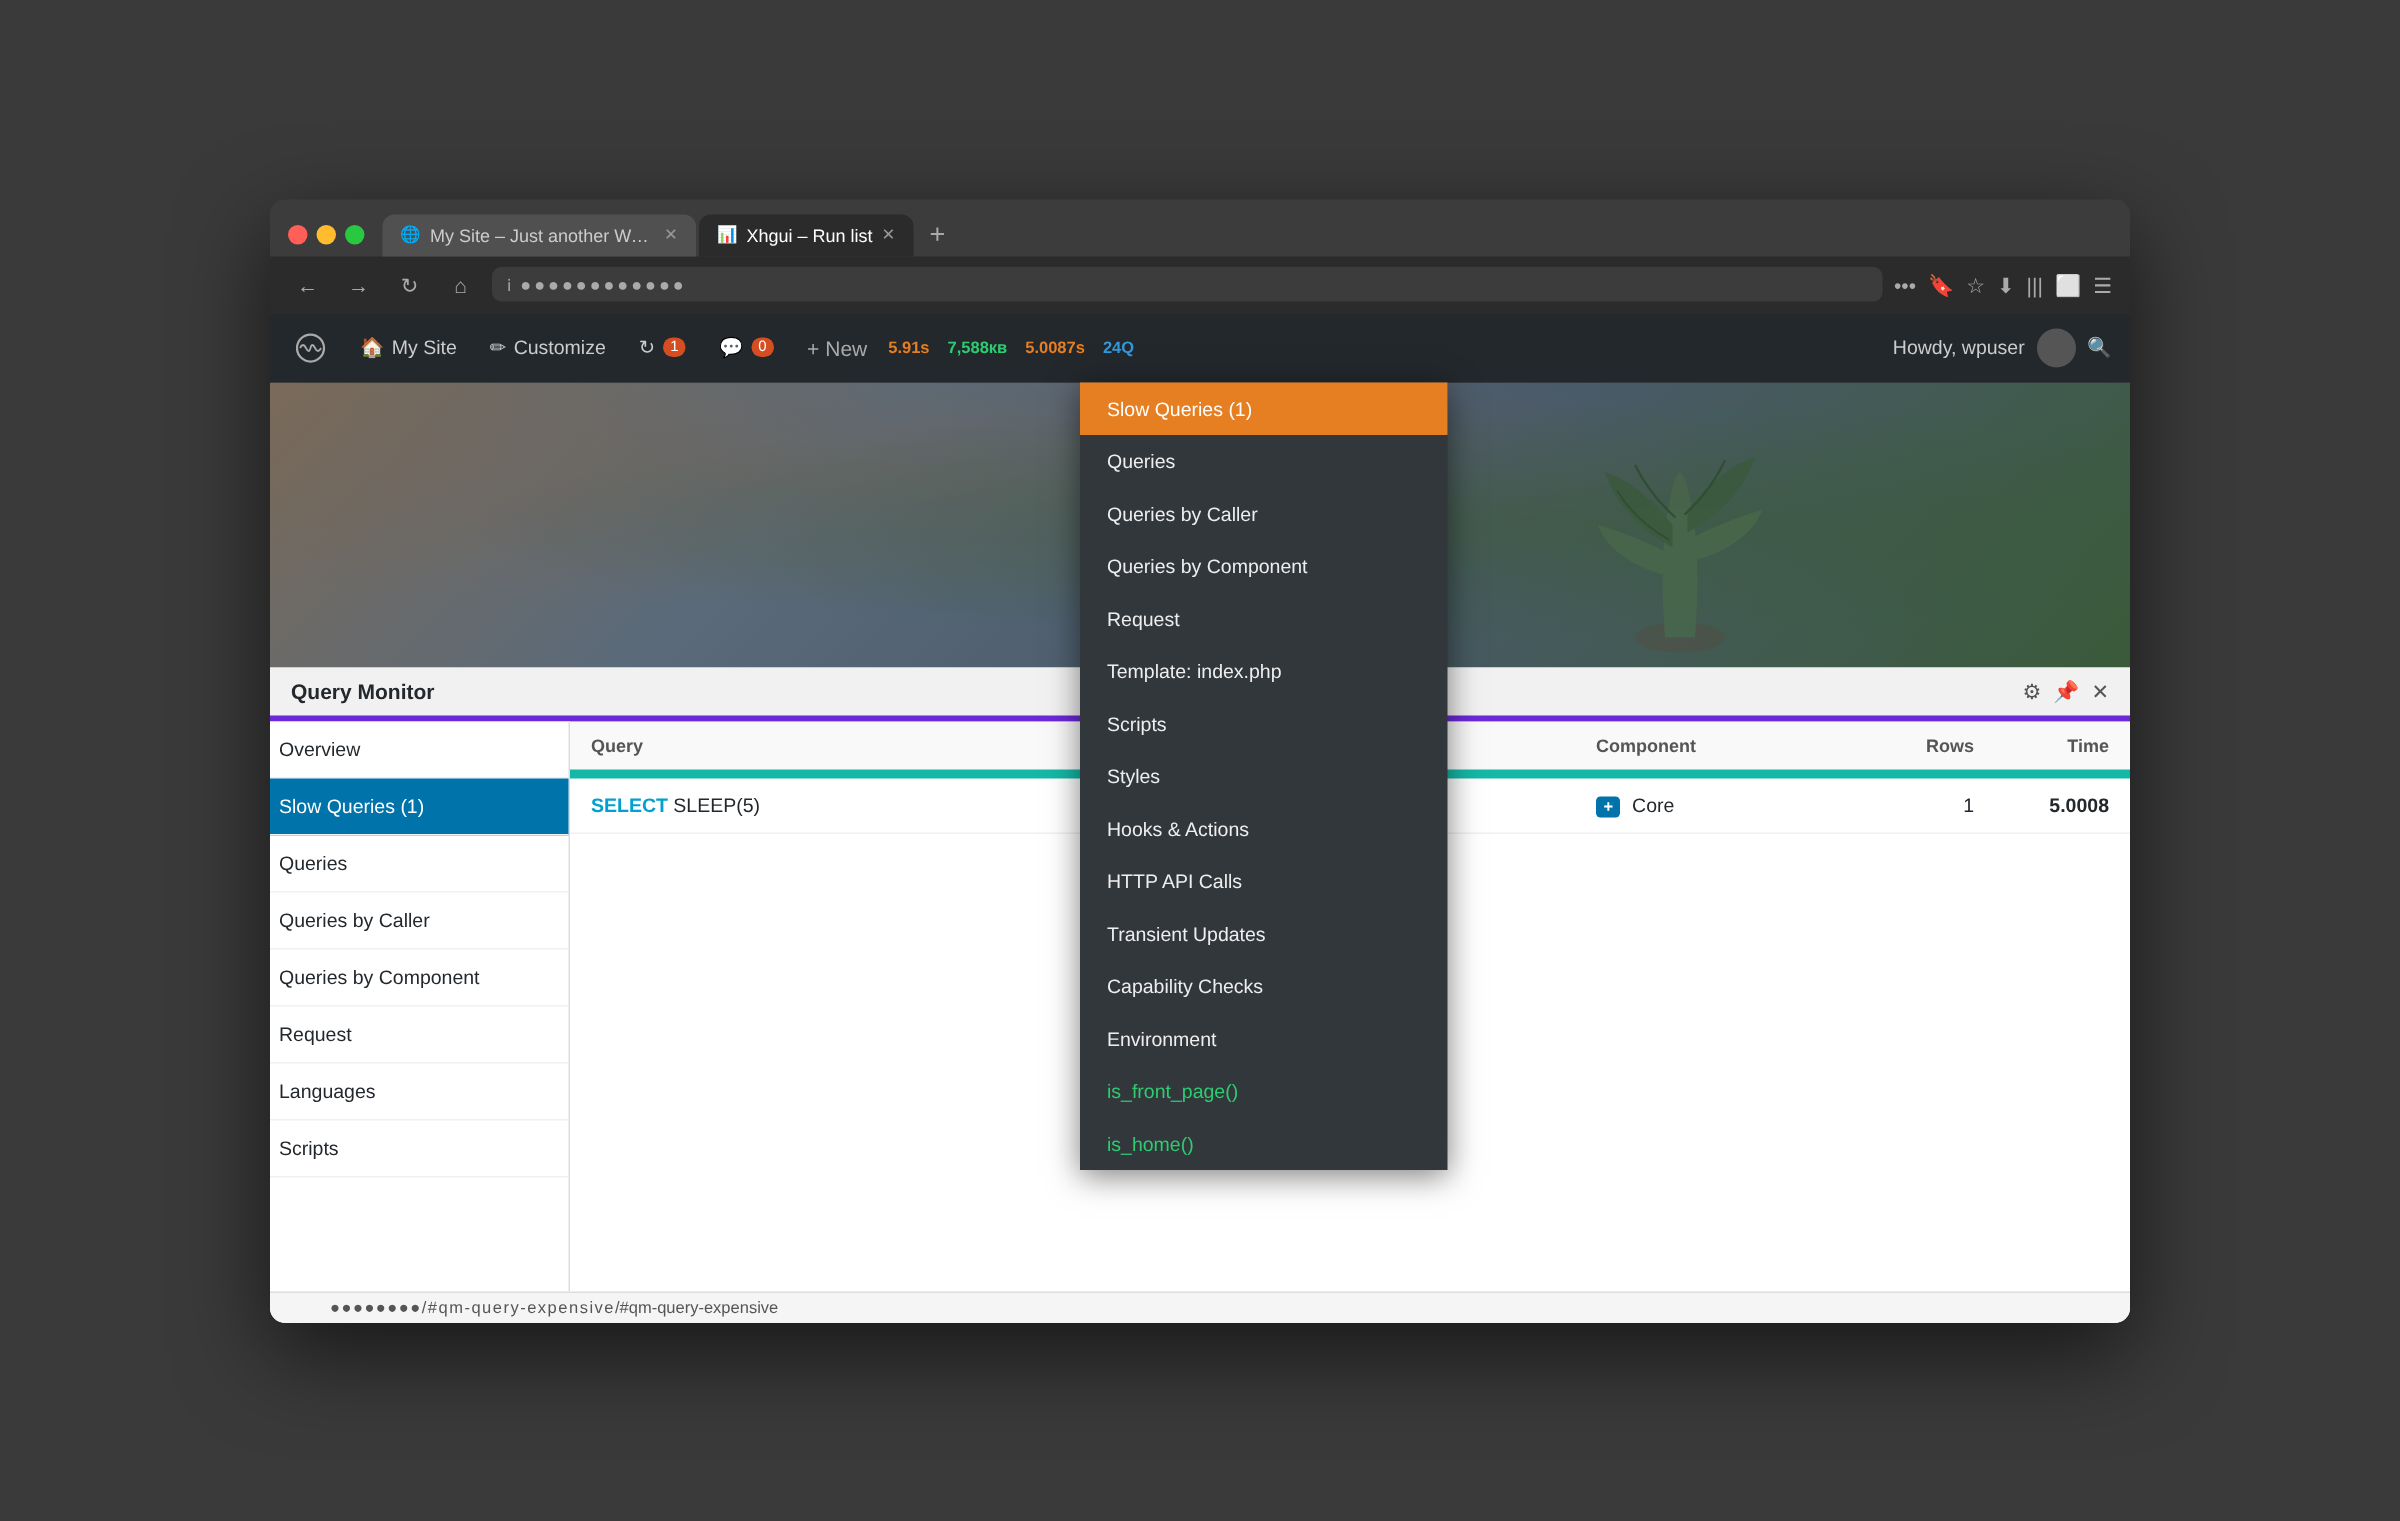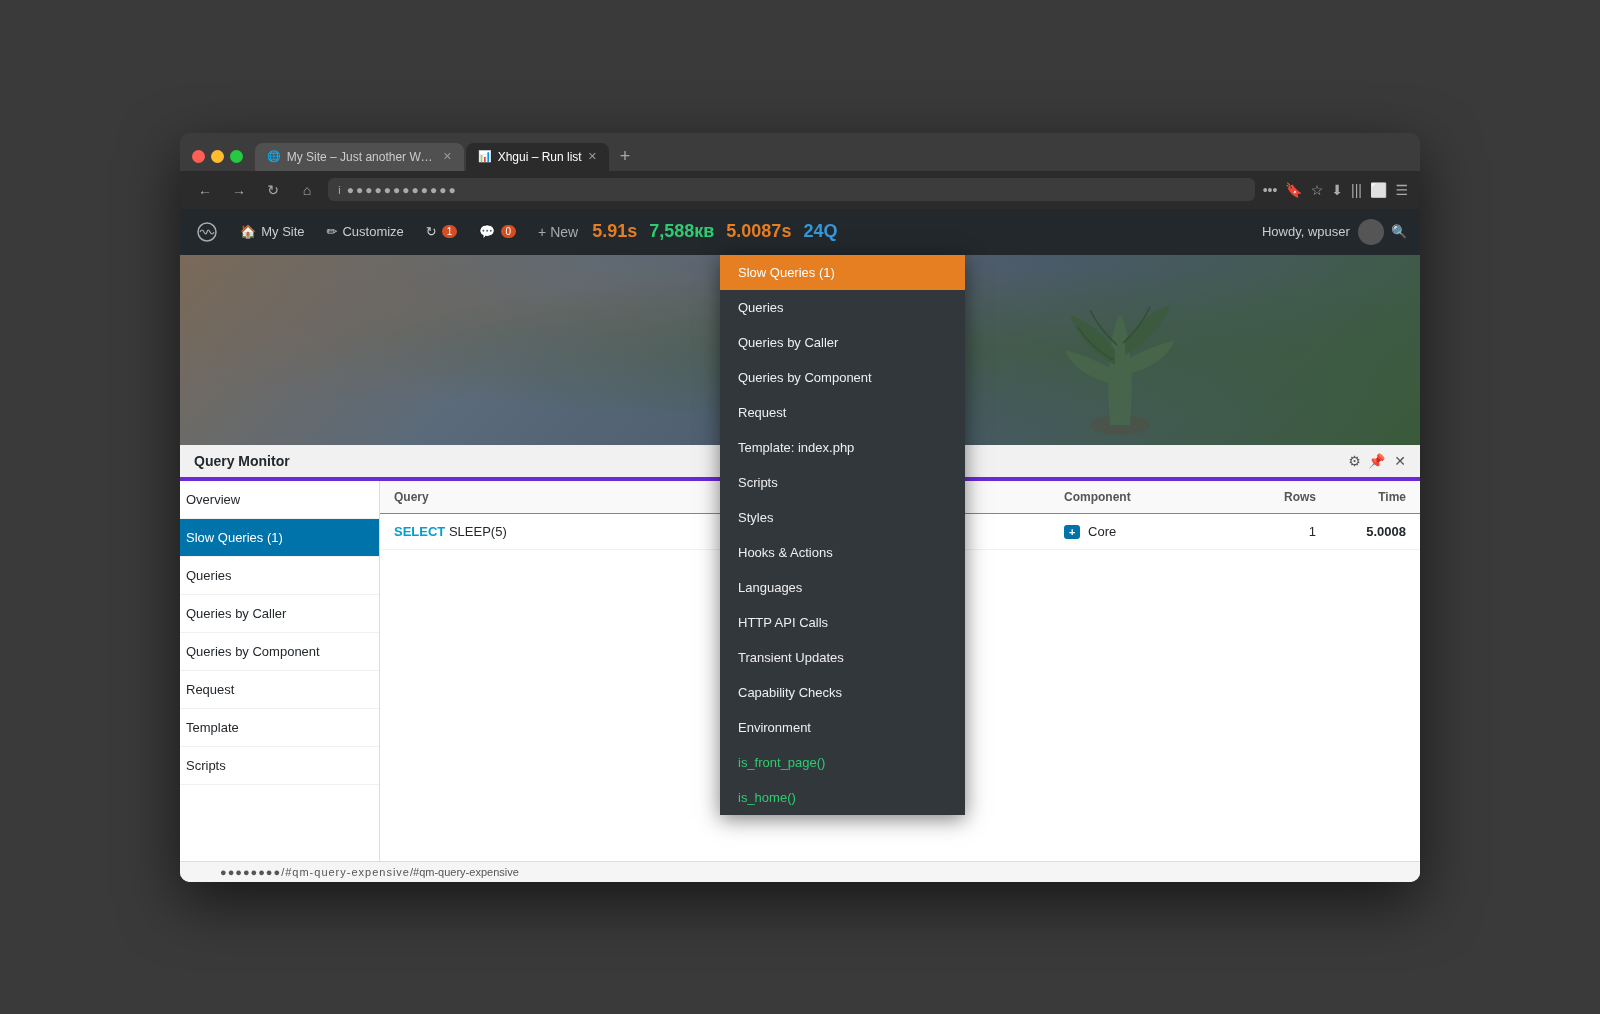--- a/index.html
+++ b/index.html
@@ -150,21 +150,21 @@
       border-radius: 8px;
       padding: 1px 5px;
     }
     .qm-stats {
       display: flex;
       align-items: center;
       gap: 12px;
       margin-left: 4px;
     }
     .qm-stat {
-      font-size: 18px;
+      font-size: 11px;
       font-weight: 600;
       cursor: pointer;
     }
     .qm-stat.orange { color: #e67e22; }
     .qm-stat.green { color: #2ecc71; }
     .qm-stat.time { color: #e67e22; }
     .qm-stat.queries { color: #3498db; }
     .wp-admin-right {
       margin-left: auto;
       display: flex;
@@ -255,21 +255,21 @@
       flex: 1;
       overflow: auto;
       position: relative;
     }
     .qm-table {
       width: 100%;
       border-collapse: collapse;
     }
     .qm-table th {
       background: #f9f9f9;
-      border-bottom: 1px solid #14b8a6;
+      border-bottom: 6px solid #14b8a6;
       padding: 9px 14px;
       text-align: left;
       font-size: 12px;
       color: #555;
       font-weight: 600;
     }
     .qm-table th.right { text-align: right; }
     .qm-table td {
       padding: 10px 14px;
       font-size: 13px;
@@ -420,21 +420,20 @@
       <div class="dropdown-menu">
         <div class="dropdown-item active">Slow Queries (1)</div>
         <div class="dropdown-item">Queries</div>
         <div class="dropdown-item">Queries by Caller</div>
         <div class="dropdown-item">Queries by Component</div>
         <div class="dropdown-item">Request</div>
         <div class="dropdown-item">Template: index.php</div>
         <div class="dropdown-item">Scripts</div>
         <div class="dropdown-item">Styles</div>
         <div class="dropdown-item">Hooks &amp; Actions</div>
-        <div class="dropdown-item">Languages</div>
         <div class="dropdown-item">HTTP API Calls</div>
         <div class="dropdown-item">Transient Updates</div>
         <div class="dropdown-item">Capability Checks</div>
         <div class="dropdown-item">Environment</div>
         <div class="dropdown-item green-text">is_front_page()</div>
         <div class="dropdown-item green-text">is_home()</div>
       </div>
     </div>
 
     <div class="hero">
@@ -468,21 +467,21 @@
       </div>
       <div class="qm-content">
 
         <div class="qm-sidebar">
           <div class="qm-nav-item">Overview</div>
           <div class="qm-nav-item active">Slow Queries (1)</div>
           <div class="qm-nav-item">Queries</div>
           <div class="qm-nav-item">Queries by Caller</div>
           <div class="qm-nav-item">Queries by Component</div>
           <div class="qm-nav-item">Request</div>
-          <div class="qm-nav-item">Template</div>
+          <div class="qm-nav-item">Languages</div>
           <div class="qm-nav-item">Scripts</div>
         </div>
 
         <div class="qm-main">
           <table class="qm-table">
             <thead>
               <tr>
                 <th>Query</th>
                 <th style="width:200px;">Component</th>
                 <th class="right" style="width:80px;">Rows</th>

